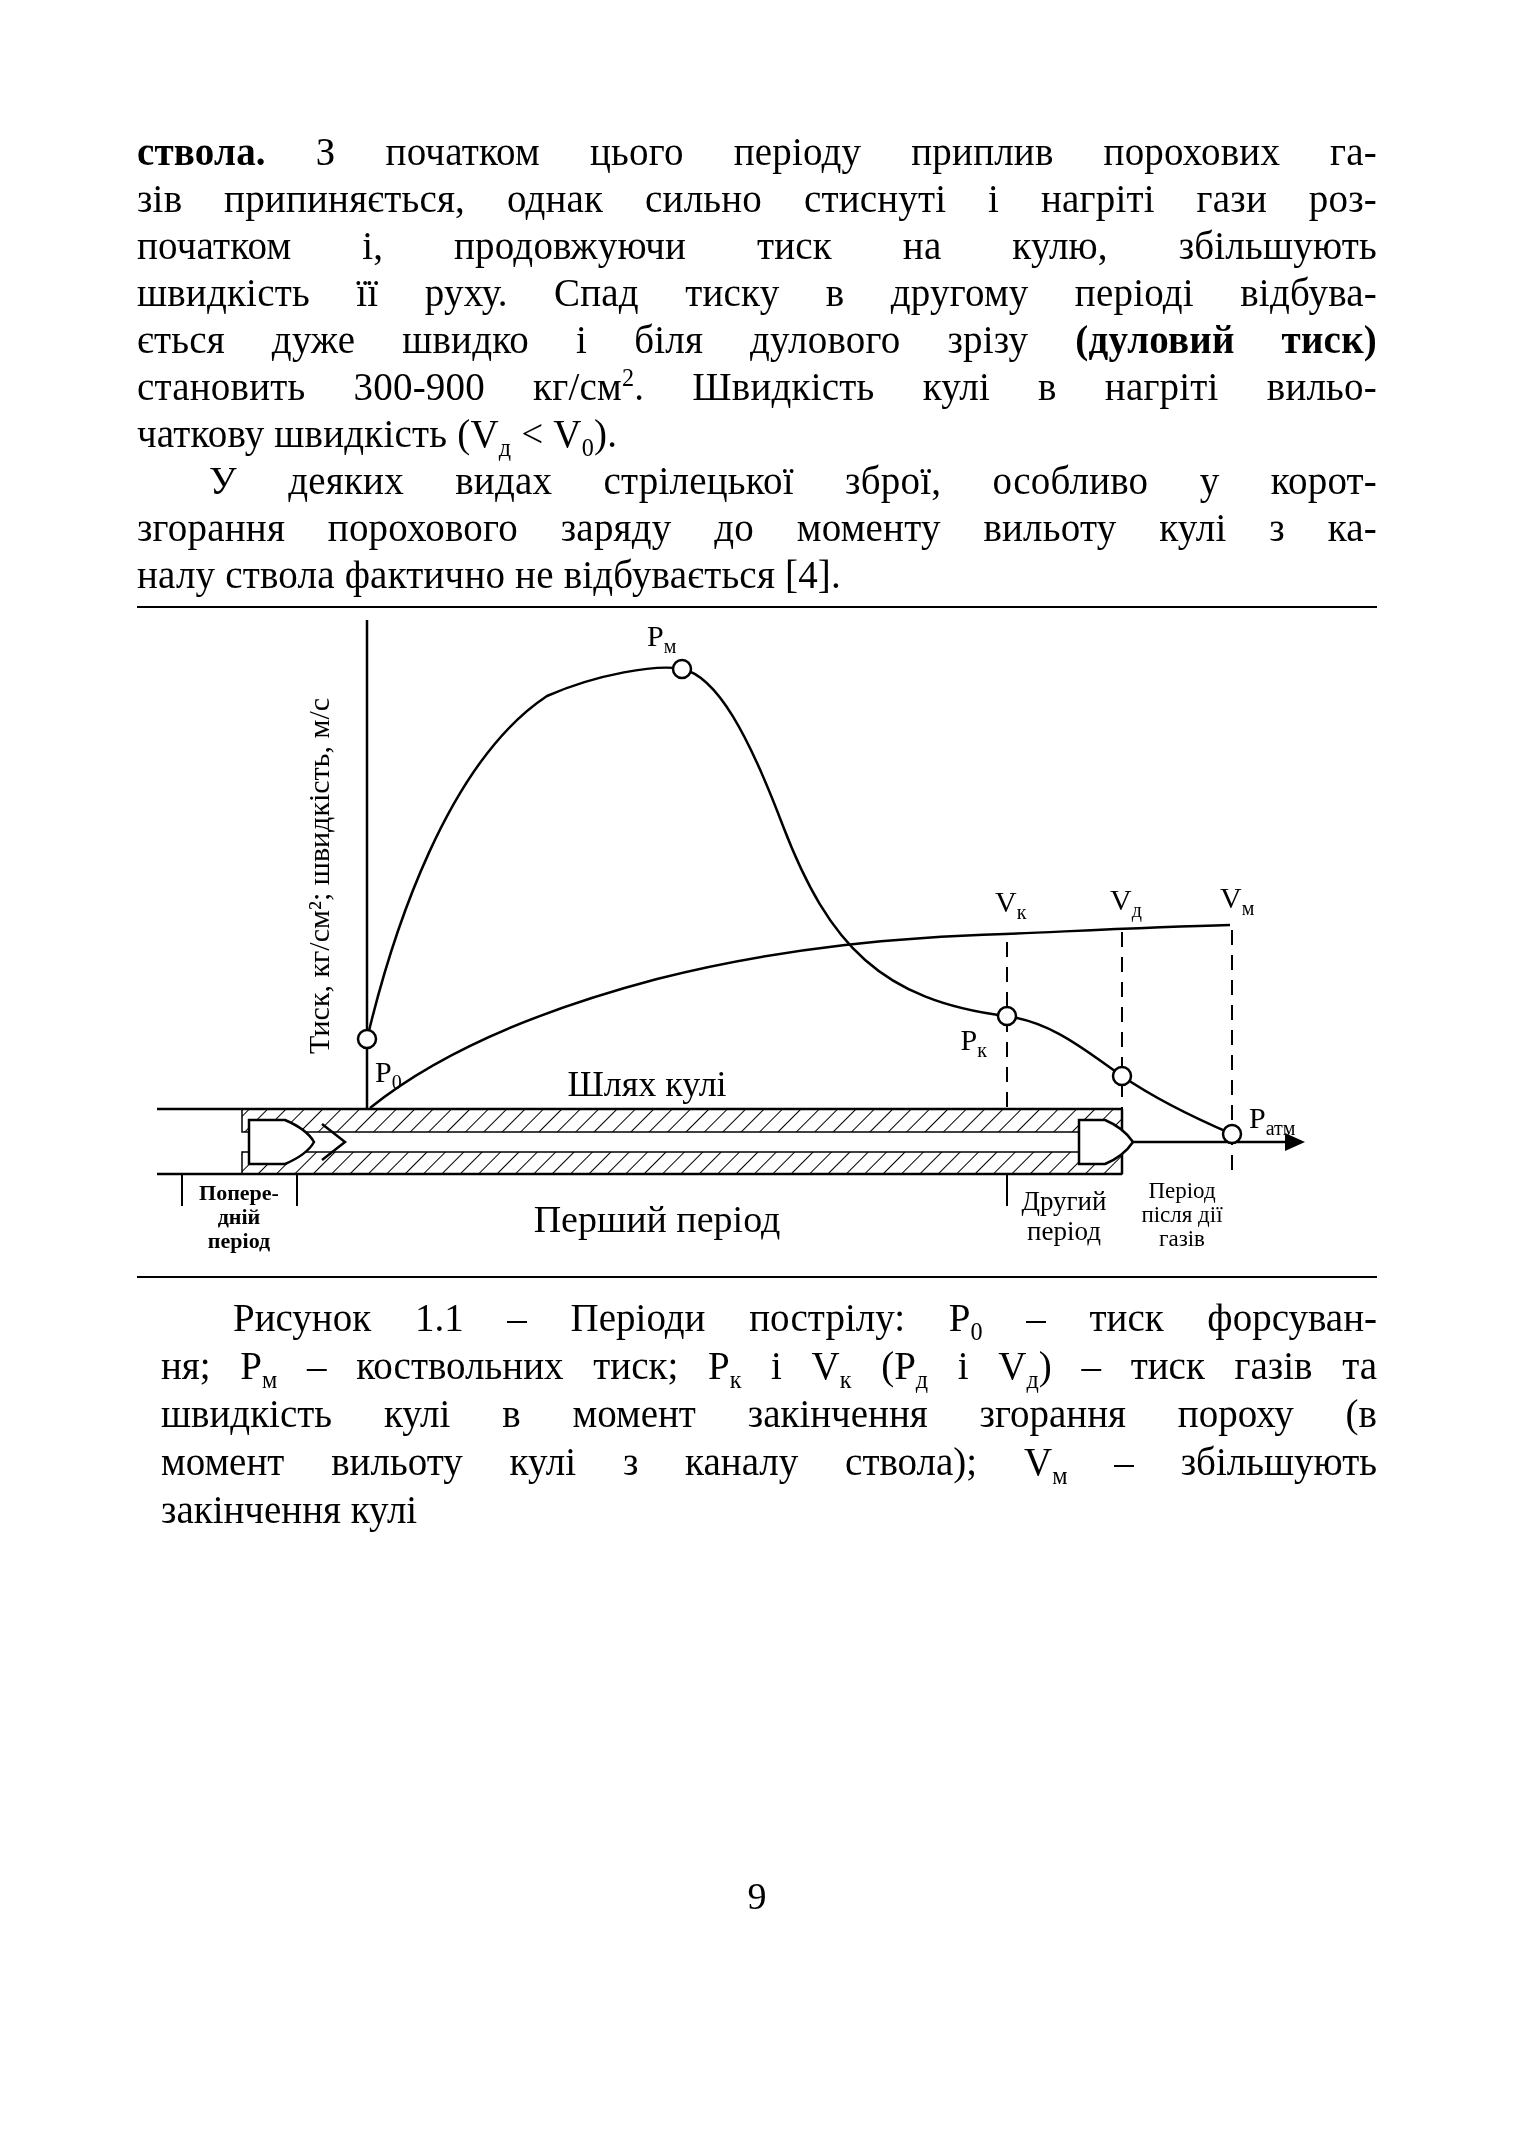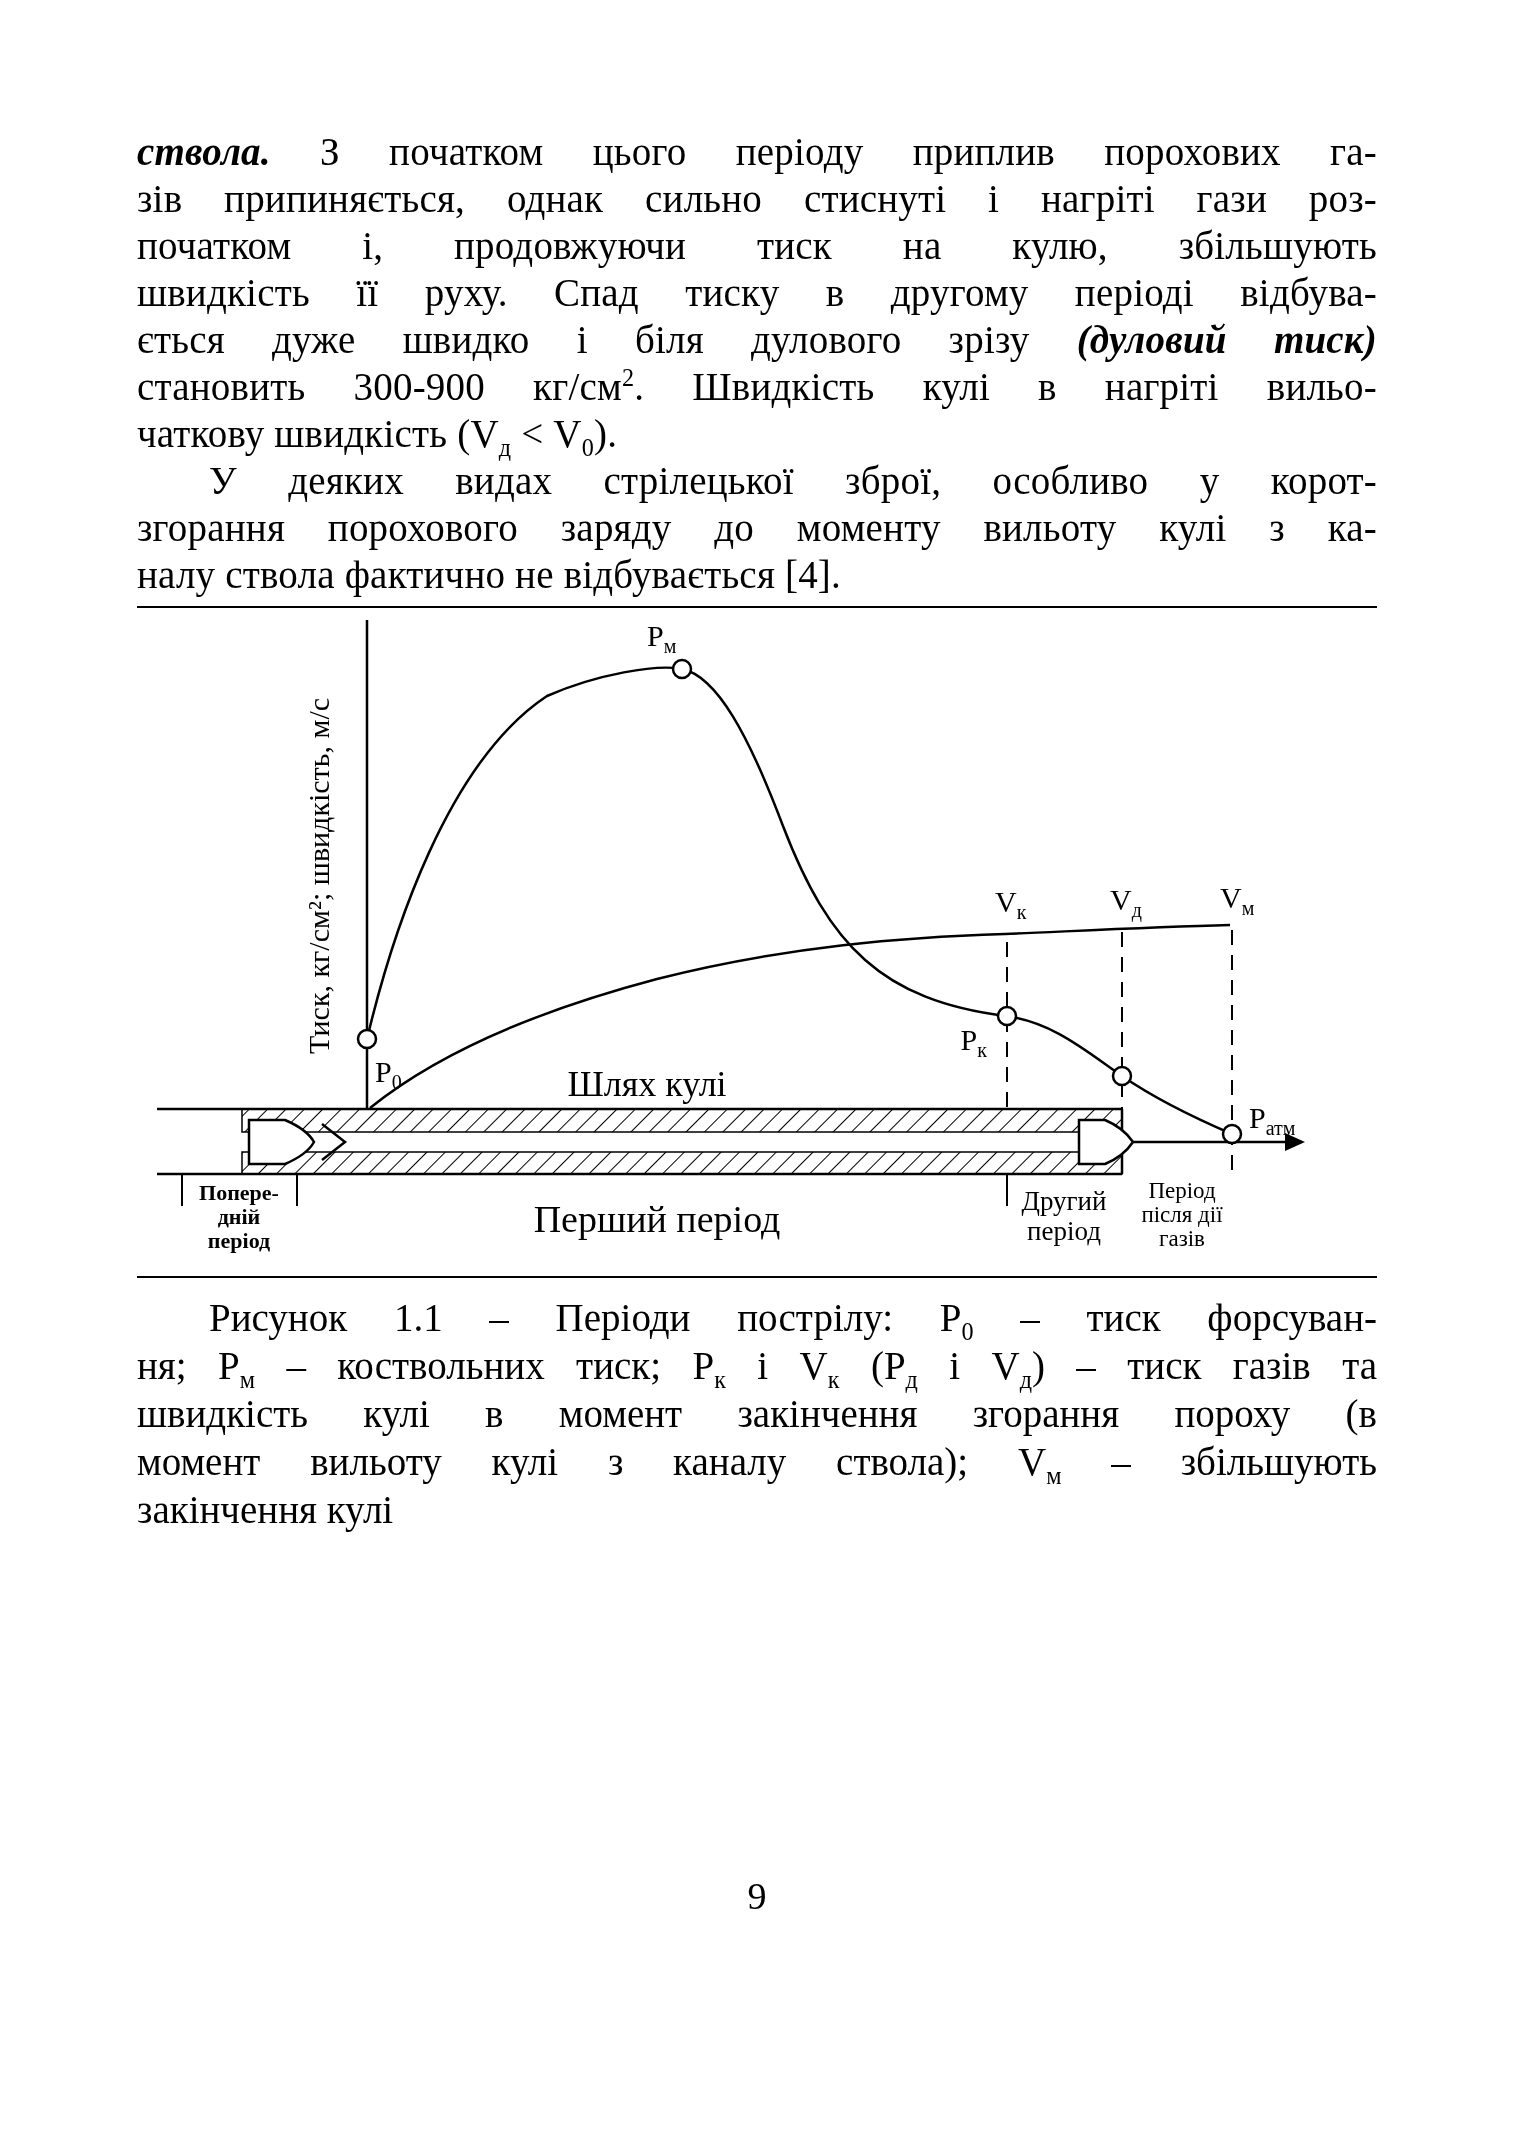--- a/index.html
+++ b/index.html
@@ -26,40 +26,41 @@
     text-align: justify;
     text-align-last: justify;
     white-space: normal;
   }
   .line.last {
     text-align-last: left;
   }
   .indent-first .line:first-child {
     text-indent: 72px;
   }
-  .bi { font-weight: bold; font-style: italic; }
+  .bi { font-weight: bold; }
   .sup { vertical-align: super; font-size: 0.62em; line-height: 0; }
   .sub { vertical-align: sub; font-size: 0.62em; line-height: 0; }
   .rule {
     border: none;
     border-top: 2px solid #000;
     margin: 8px 0 0 0;
   }
   .figure-wrap {
     margin: 6px 0 0 0;
   }
   svg text {
     font-family: "Liberation Serif", "DejaVu Serif", serif;
     fill: #000;
   }
   .ssub { font-size: 20px; }
   .caption {
     margin-top: 16px;
     font-size: 39px;
     line-height: 48px;
+    margin-left: 24px;
   }
   .pageno {
     margin-top: 340px;
     text-align: center;
     font-size: 38px;
   }
 </style>
 </head>
 <body>
 

